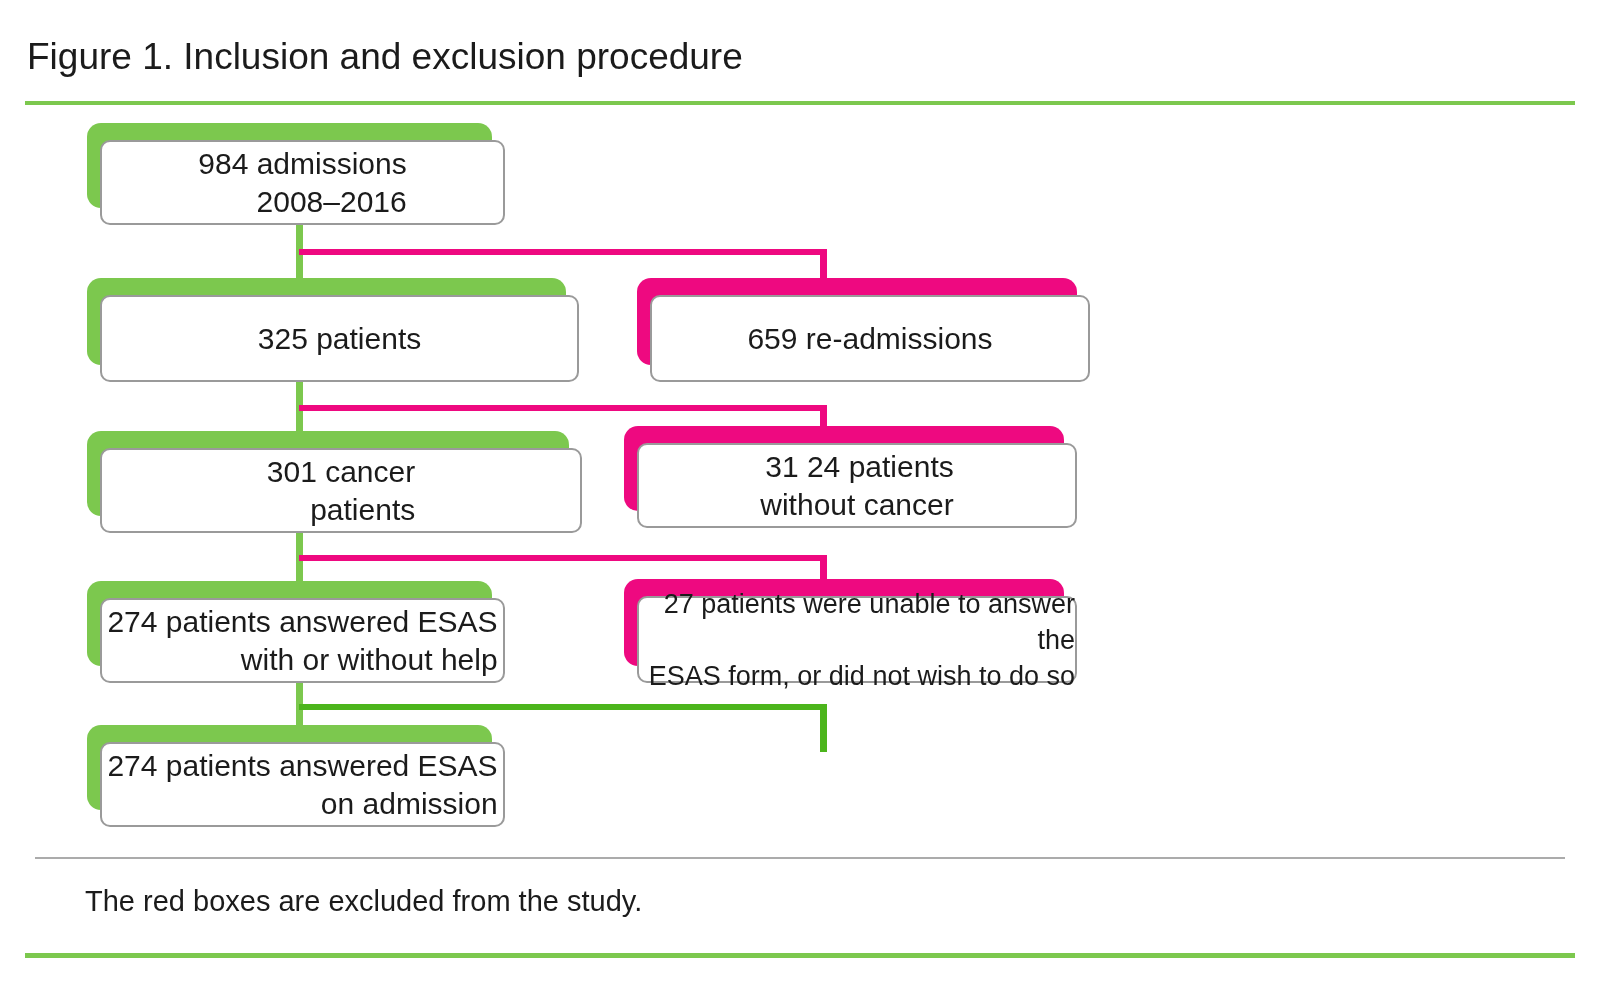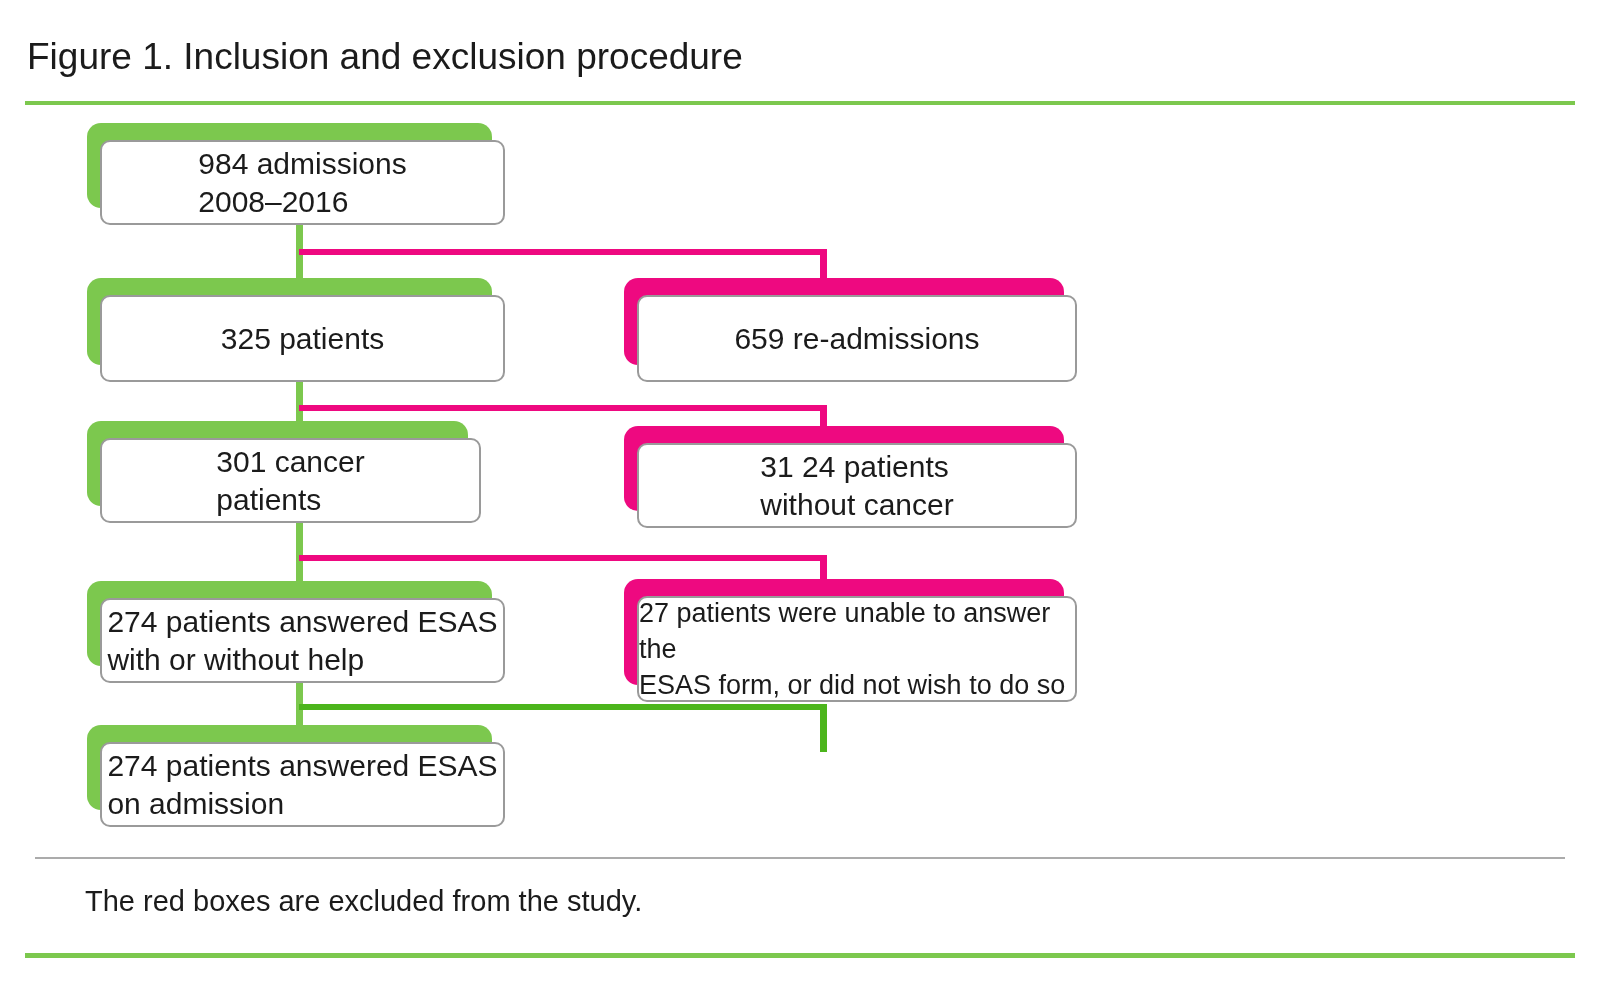--- a/index.html
+++ b/index.html
@@ -15,21 +15,21 @@
   .conn.green{background:#7cc84e;}
   .conn.pink{background:#ee0980;}
   .conn.dgreen{background:#4cb51c;}
   
   .node{position:absolute;z-index:2;}
   .node .shadow{position:absolute;inset:0;transform:translate(-13px,-17px);border-radius:14px;}
   .node.green .shadow{background:#7cc84e;}
   .node.pink .shadow{background:#ee0980;}
   .node.dgreen .shadow{background:#4cb51c;}
   .node .panel{position:absolute;inset:0;background:#fff;border:2px solid #9a9a9a;border-radius:10px;
-               display:flex;align-items:center;justify-content:center;text-align:left;}
+               display:flex;align-items:center;justify-content:center;text-align:right;}
   .node .panel span{white-space:pre-line;font-size:30px;line-height:38px;}
   .node.small .panel span{font-size:27px;line-height:36px;}
   .footnote{position:absolute;left:85px;top:885px;font-size:29px;text-align:center;}
 </style>
 </head>
 <body>
 
 <div class="figure">
 
   <div class="title">
@@ -52,35 +52,35 @@
   <div class="conn dgreen" style="left:820px;top:704px;width:7px;height:48px;"></div>
 
   <div class="node green" style="left:100px;top:140px;width:405px;height:85px;">
     <div class="shadow"></div>
     <div class="panel">
         <span>984 admissions
 2008–2016</span>
       </div>
   </div>
 
-  <div class="node green" style="left:100px;top:295px;width:405px;height:87px;">
+  <div class="node green" style="left:100px;top:295px;width:479px;height:87px;">
     <div class="shadow"></div>
     <div class="panel">
         <span>325 patients</span>
       </div>
   </div>
 
-  <div class="node pink" style="left:637px;top:295px;width:440px;height:87px;border-radius:32px;">
+  <div class="node pink" style="left:650px;top:295px;width:440px;height:87px;border-radius:32px;">
     <div class="shadow"></div>
     <div class="panel">
         <span>659 re-admissions</span>
       </div>
   </div>
 
-  <div class="node green" style="left:100px;top:438px;width:381px;height:85px;">
+  <div class="node green" style="left:100px;top:448px;width:482px;height:85px;">
     <div class="shadow"></div>
     <div class="panel">
         <span>301 cancer
 patients</span>
       </div>
   </div>
 
   <div class="node pink" style="left:637px;top:443px;width:440px;height:85px;">
     <div class="shadow"></div>
     <div class="panel">
@@ -90,21 +90,21 @@
   </div>
 
   <div class="node green" style="left:100px;top:598px;width:405px;height:85px;">
     <div class="shadow"></div>
     <div class="panel">
         <span>274 patients answered ESAS
 with or without help</span>
       </div>
   </div>
 
-  <div class="node pink small" style="left:637px;top:596px;width:440px;height:106px;">
+  <div class="node pink small" style="left:637px;top:596px;width:440px;height:87px;">
     <div class="shadow"></div>
     <div class="panel">
         <span>27 patients were unable to answer the
 ESAS form, or did not wish to do so</span>
       </div>
   </div>
 
   <div class="node green" style="left:100px;top:742px;width:405px;height:85px;">
     <div class="shadow"></div>
     <div class="panel">

